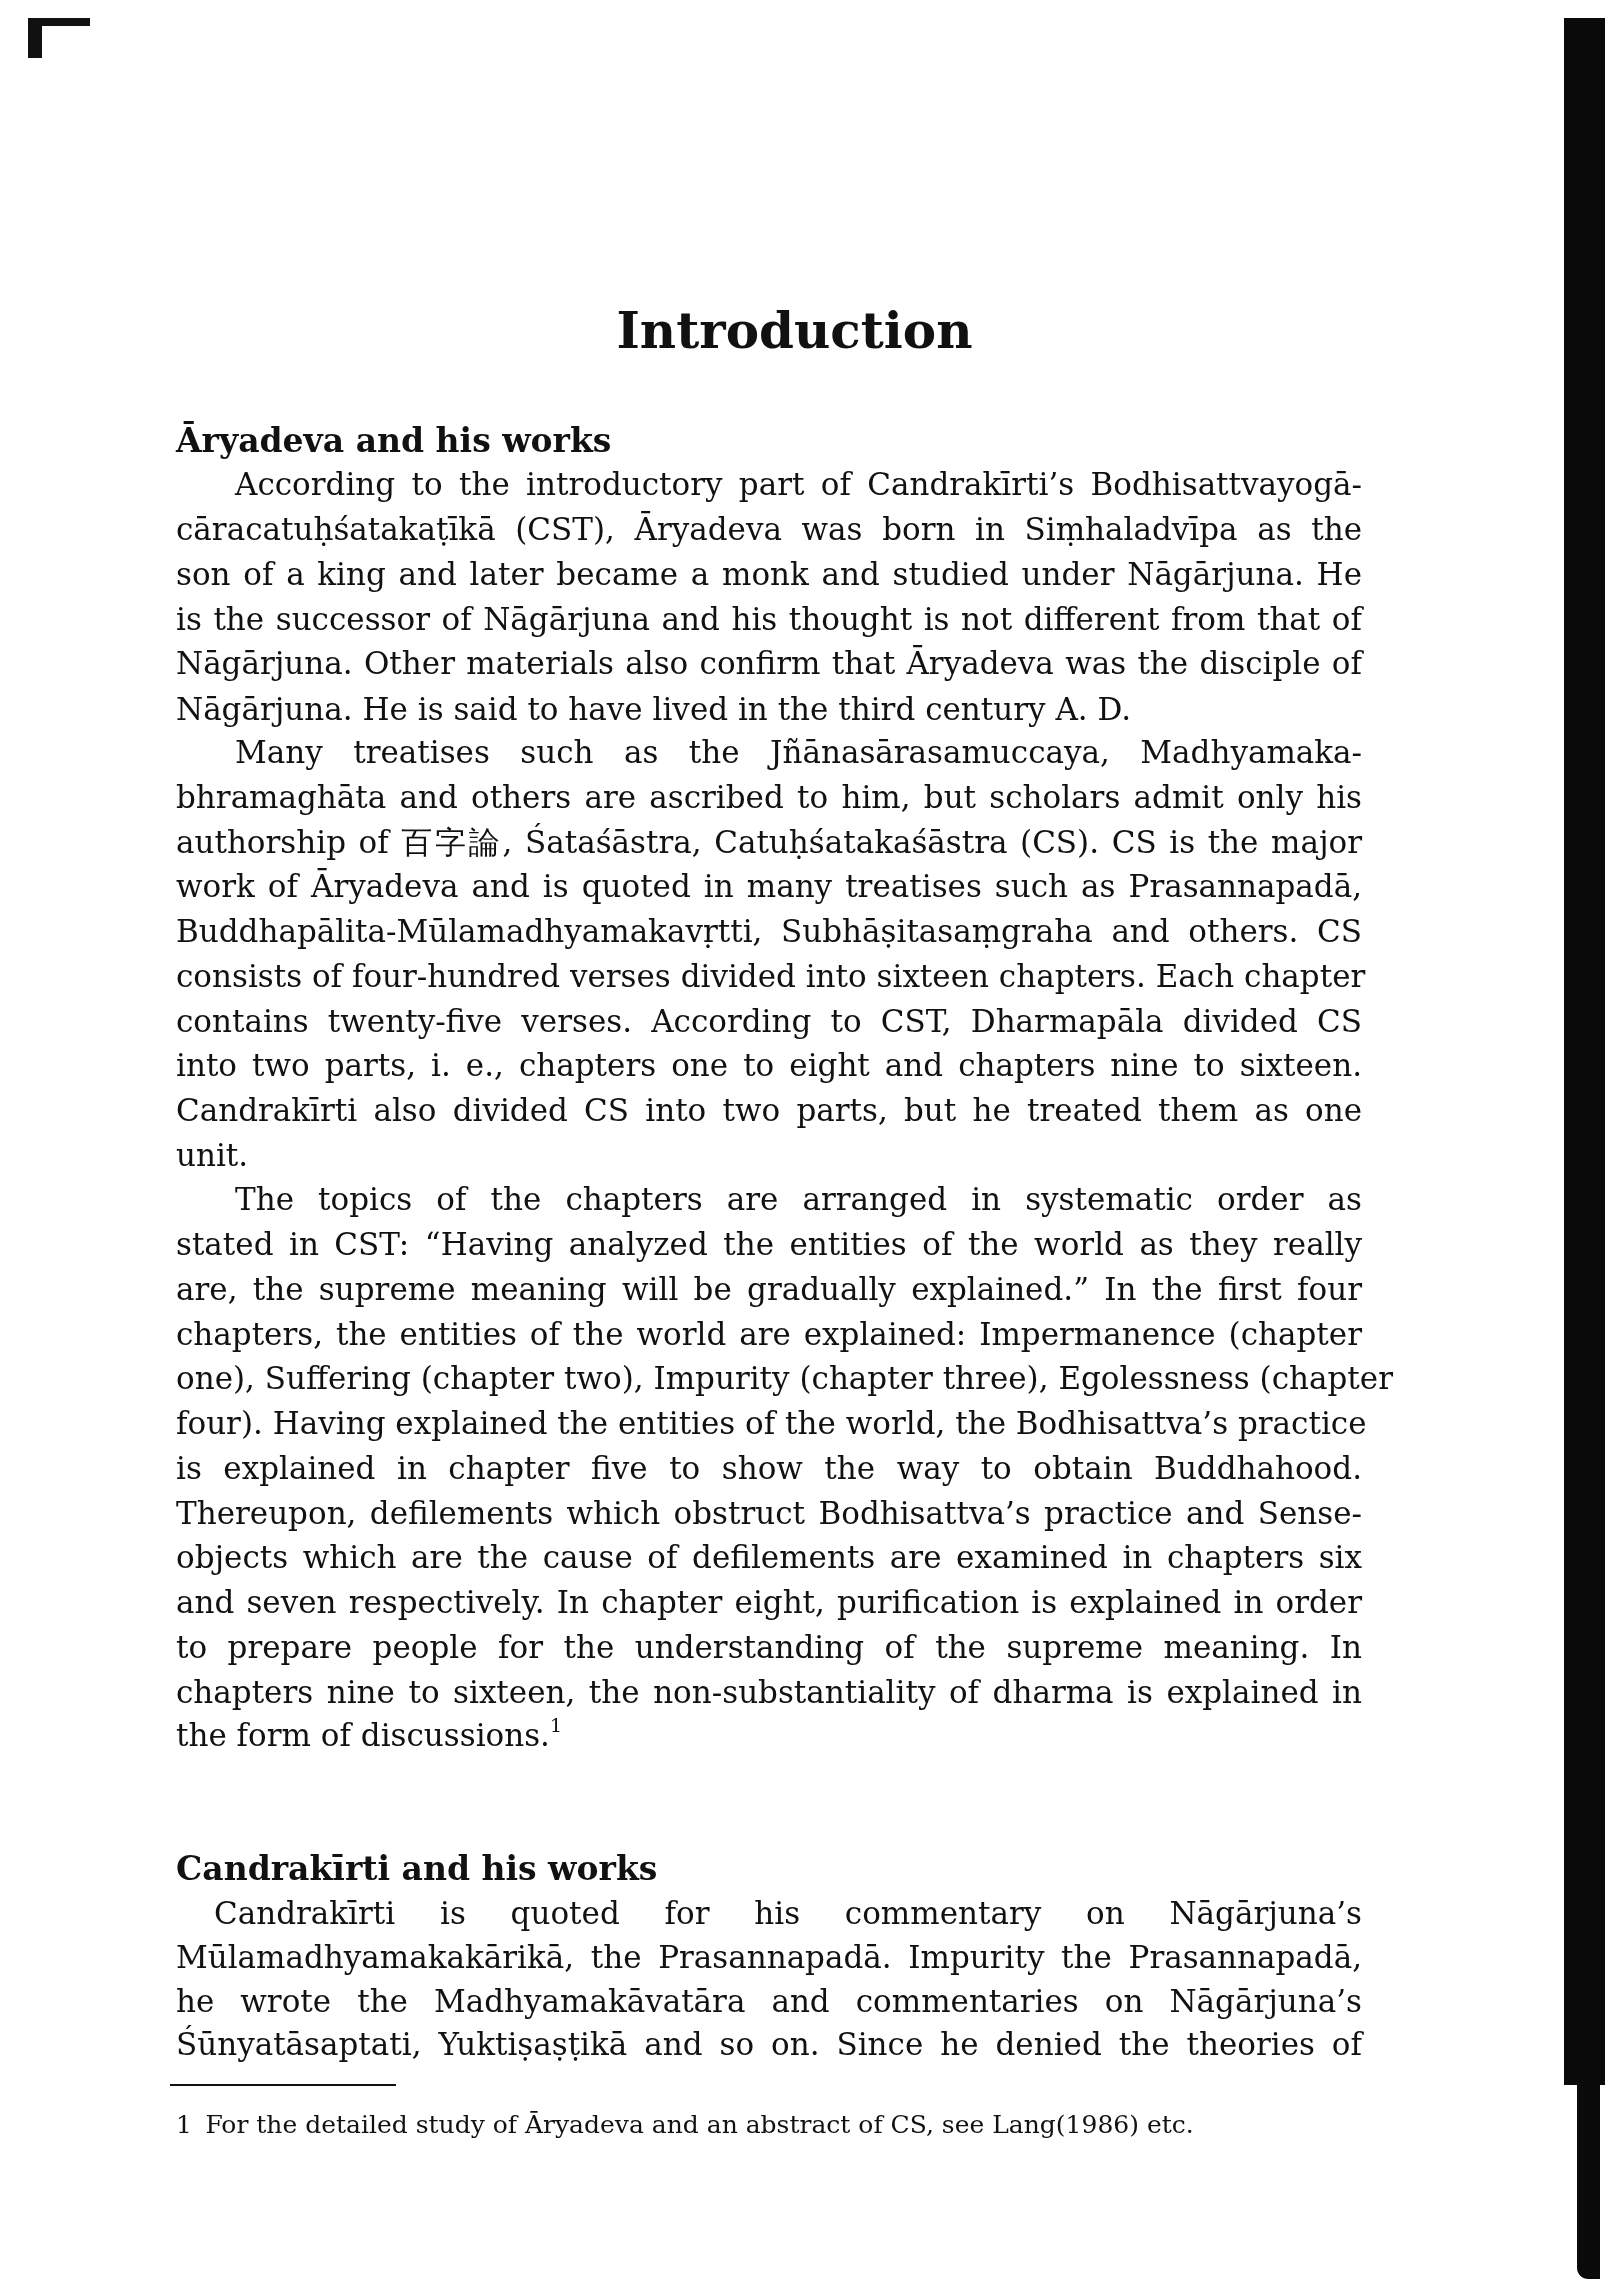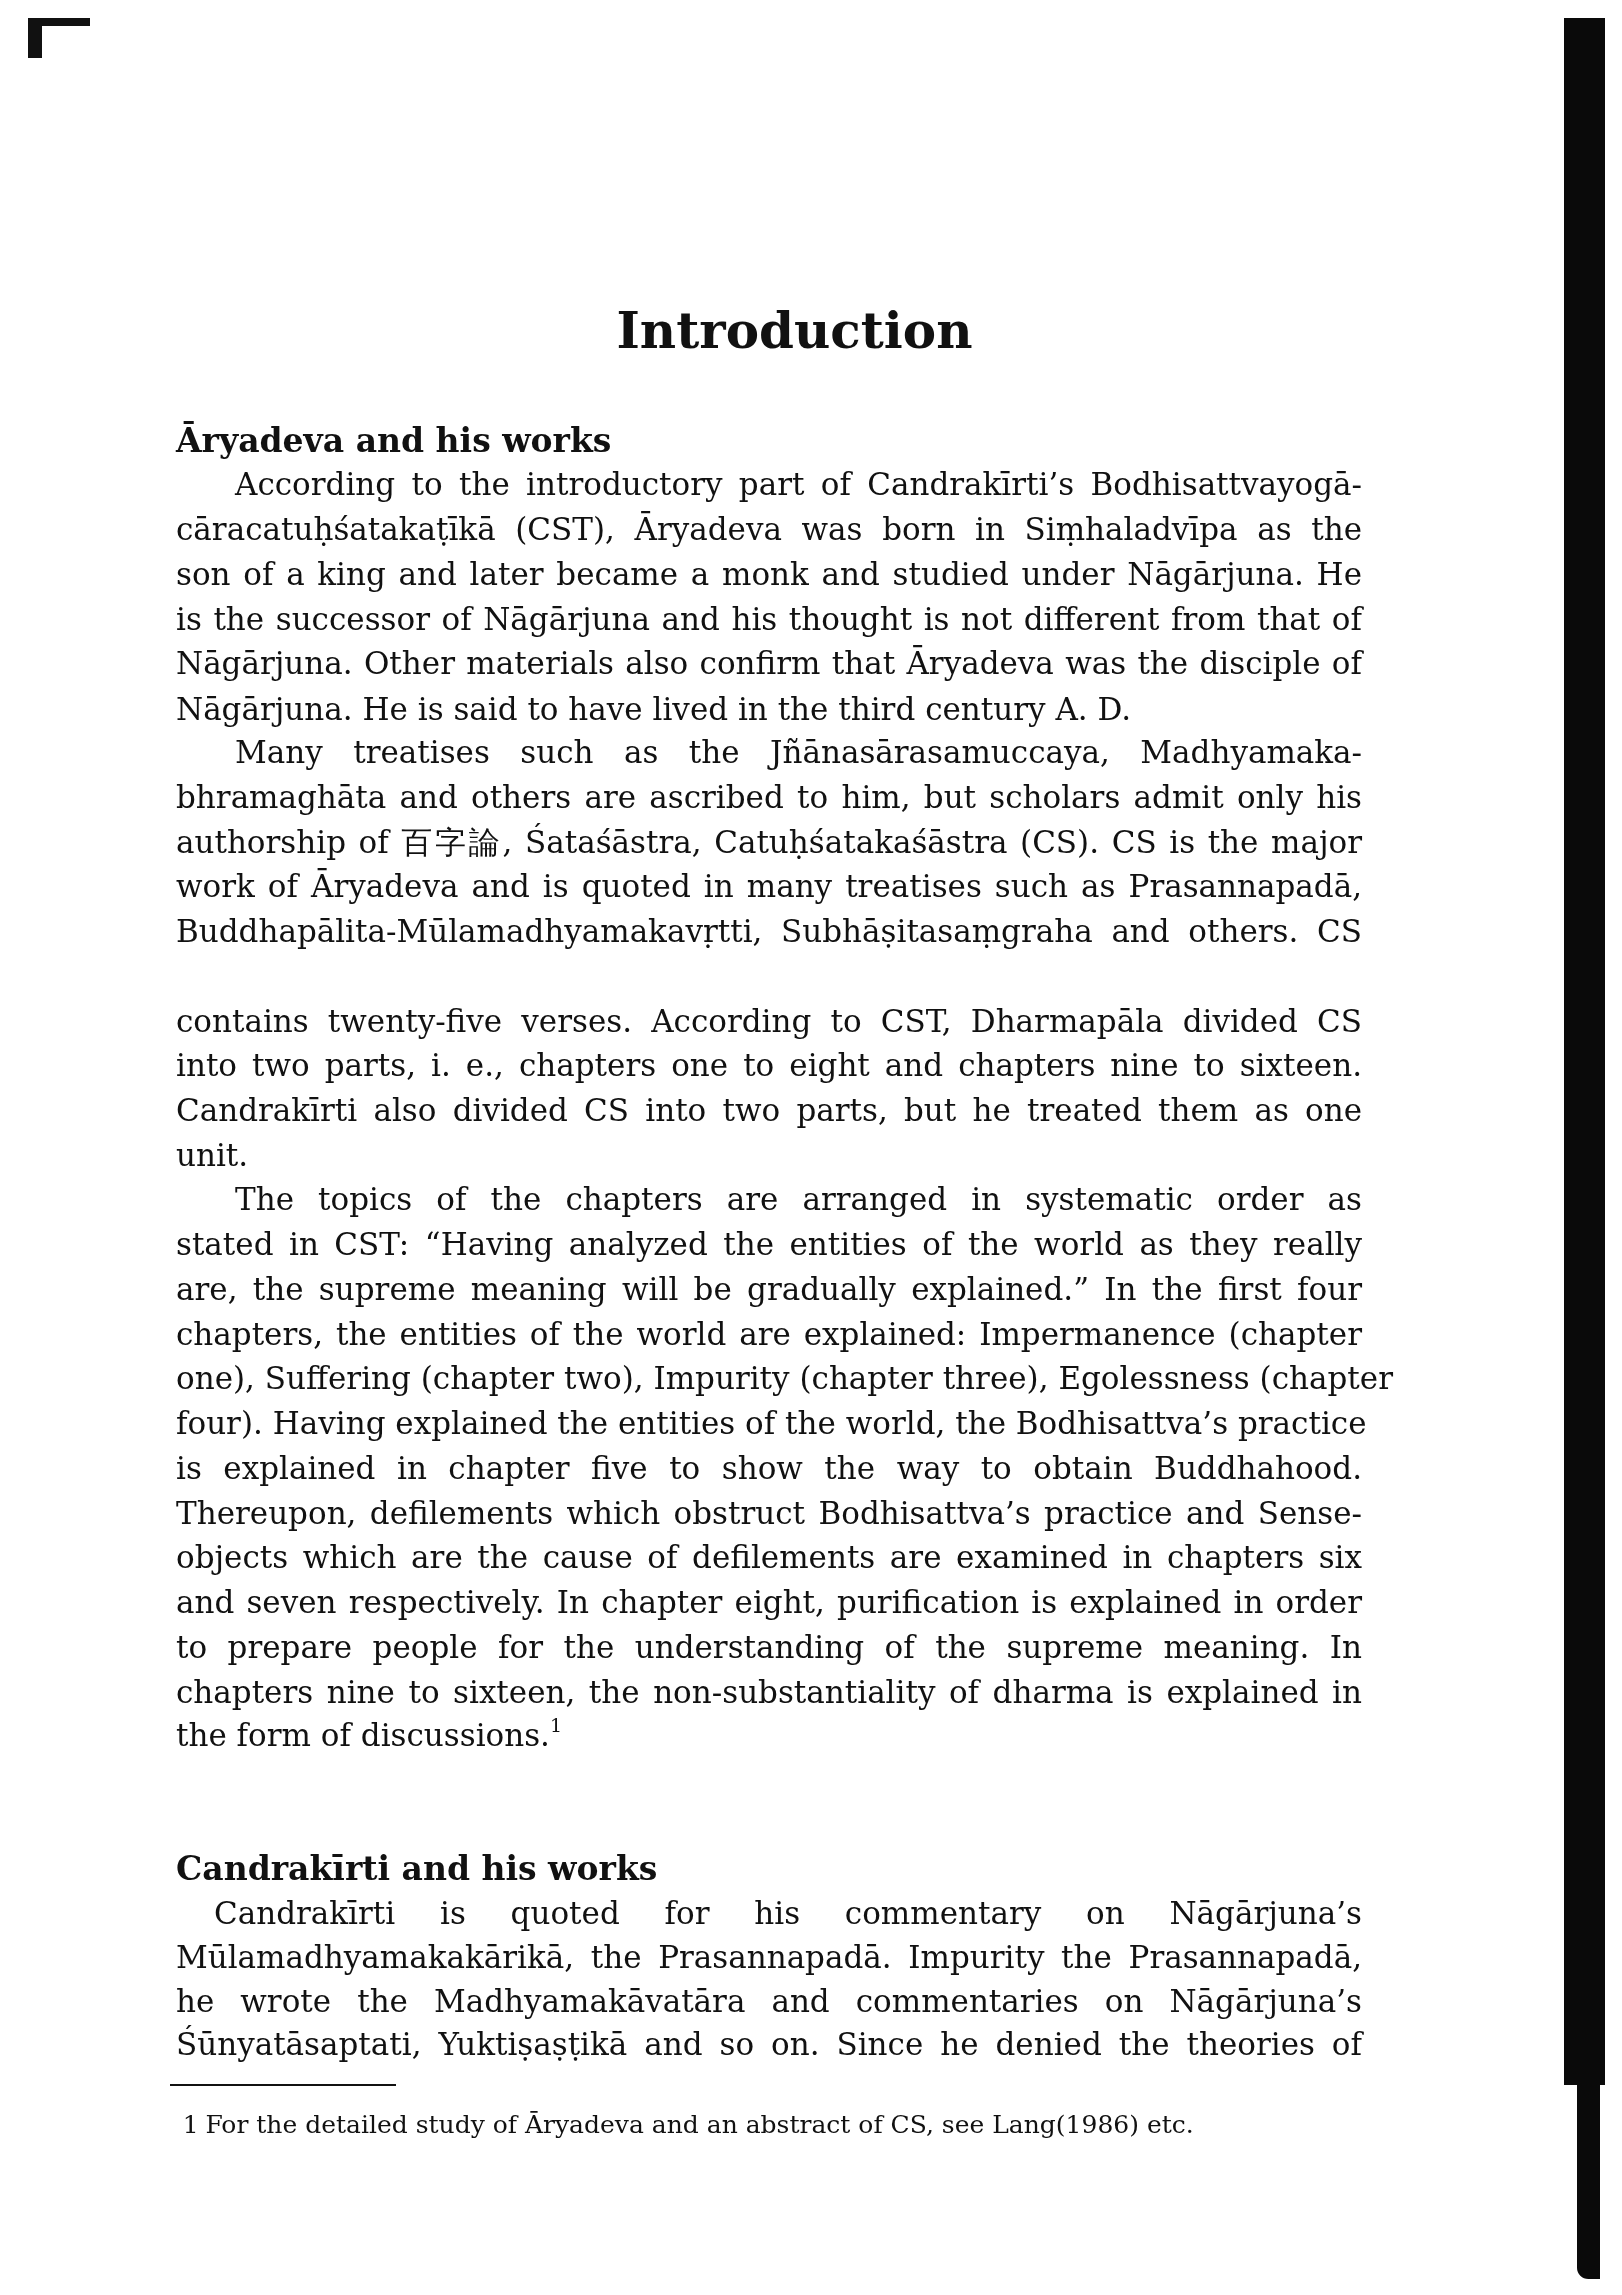--- a/index.html
+++ b/index.html
@@ -11,21 +11,21 @@
   .edge-bar { position: absolute; left: 1564px; top: 17.6px; width: 41px; height: 2067px; background: #0a0a0a; }
   .edge-bar-bottom { position: absolute; left: 1577px; top: 2084px; width: 22.6px; height: 195px; background: #0a0a0a; border-radius: 0 0 0 11.3px; }
   .title { position: absolute; left: 0; width: 1623px; top: 266px; text-align: center; font-size: 50px; font-weight: bold; line-height: 62px; margin-left: -17px; }
   .section-heading { position: absolute; left: 176px; font-size: 33px; font-weight: bold; line-height: 40px; white-space: nowrap; }
   .line { position: absolute; left: 176px; width: 1186px; font-size: 31px; line-height: 40px; white-space: nowrap; text-align: justify; text-align-last: justify; }
   .line.last { text-align-last: left; }
   .line.indent { left: 235px; width: 1127px; }
   .line.indent2 { left: 214px; width: 1148px; }
   .fn-ref { font-size: 19px; vertical-align: 13.6px; line-height: 0; }
   .footnote-rule { position: absolute; left: 170px; top: 2084px; width: 226px; height: 2.3px; background: #111; }
-  .footnote { position: absolute; left: 176px; top: 2108px; font-size: 25px; line-height: 34px; white-space: nowrap; text-align: center; }
+  .footnote { position: absolute; left: 176px; top: 2108px; font-size: 25px; line-height: 34px; white-space: nowrap; }
   .footnote .fn-num { display: inline-block; width: 29.4px; }
 </style>
 </head>
 <body>
 
 <div class="page">
   <div class="corner-mark">
       <div class="h"></div>
       <div class="v"></div>
     </div>
@@ -41,20 +41,21 @@
   <div class="line" style="top:554px">son of a king and later became a monk and studied under Nāgārjuna. He</div>
   <div class="line" style="top:599px">is the successor of Nāgārjuna and his thought is not different from that of</div>
   <div class="line" style="top:643px">Nāgārjuna. Other materials also confirm that Āryadeva was the disciple of</div>
   <div class="line last" style="top:689px">Nāgārjuna. He is said to have lived in the third century A. D.</div>
 
   <div class="line indent" style="top:732px">Many treatises such as the Jñānasārasamuccaya, Madhyamaka-</div>
   <div class="line" style="top:777px">bhramaghāta and others are ascribed to him, but scholars admit only his</div>
   <div class="line" style="top:822px">authorship of 百字論, Śataśāstra, Catuḥśatakaśāstra (CS). CS is the major</div>
   <div class="line" style="top:866px">work of Āryadeva and is quoted in many treatises such as Prasannapadā,</div>
   <div class="line" style="top:911px">Buddhapālita-Mūlamadhyamakavṛtti, Subhāṣitasaṃgraha and others. CS</div>
+  <div class="line" style="top:956px">consists of four-hundred verses divided into sixteen chapters. Each chapter</div>
   <div class="line" style="top:1001px">contains twenty-five verses. According to CST, Dharmapāla divided CS</div>
   <div class="line" style="top:1045px">into two parts, i. e., chapters one to eight and chapters nine to sixteen.</div>
   <div class="line" style="top:1090px">Candrakīrti also divided CS into two parts, but he treated them as one</div>
   <div class="line last" style="top:1135px">unit.</div>
 
   <div class="line indent" style="top:1179px">The topics of the chapters are arranged in systematic order as</div>
   <div class="line" style="top:1224px">stated in CST: “Having analyzed the entities of the world as they really</div>
   <div class="line" style="top:1269px">are, the supreme meaning will be gradually explained.” In the first four</div>
   <div class="line" style="top:1314px">chapters, the entities of the world are explained: Impermanence (chapter</div>
   <div class="line" style="top:1358px">one), Suffering (chapter two), Impurity (chapter three), Egolessness (chapter</div>

